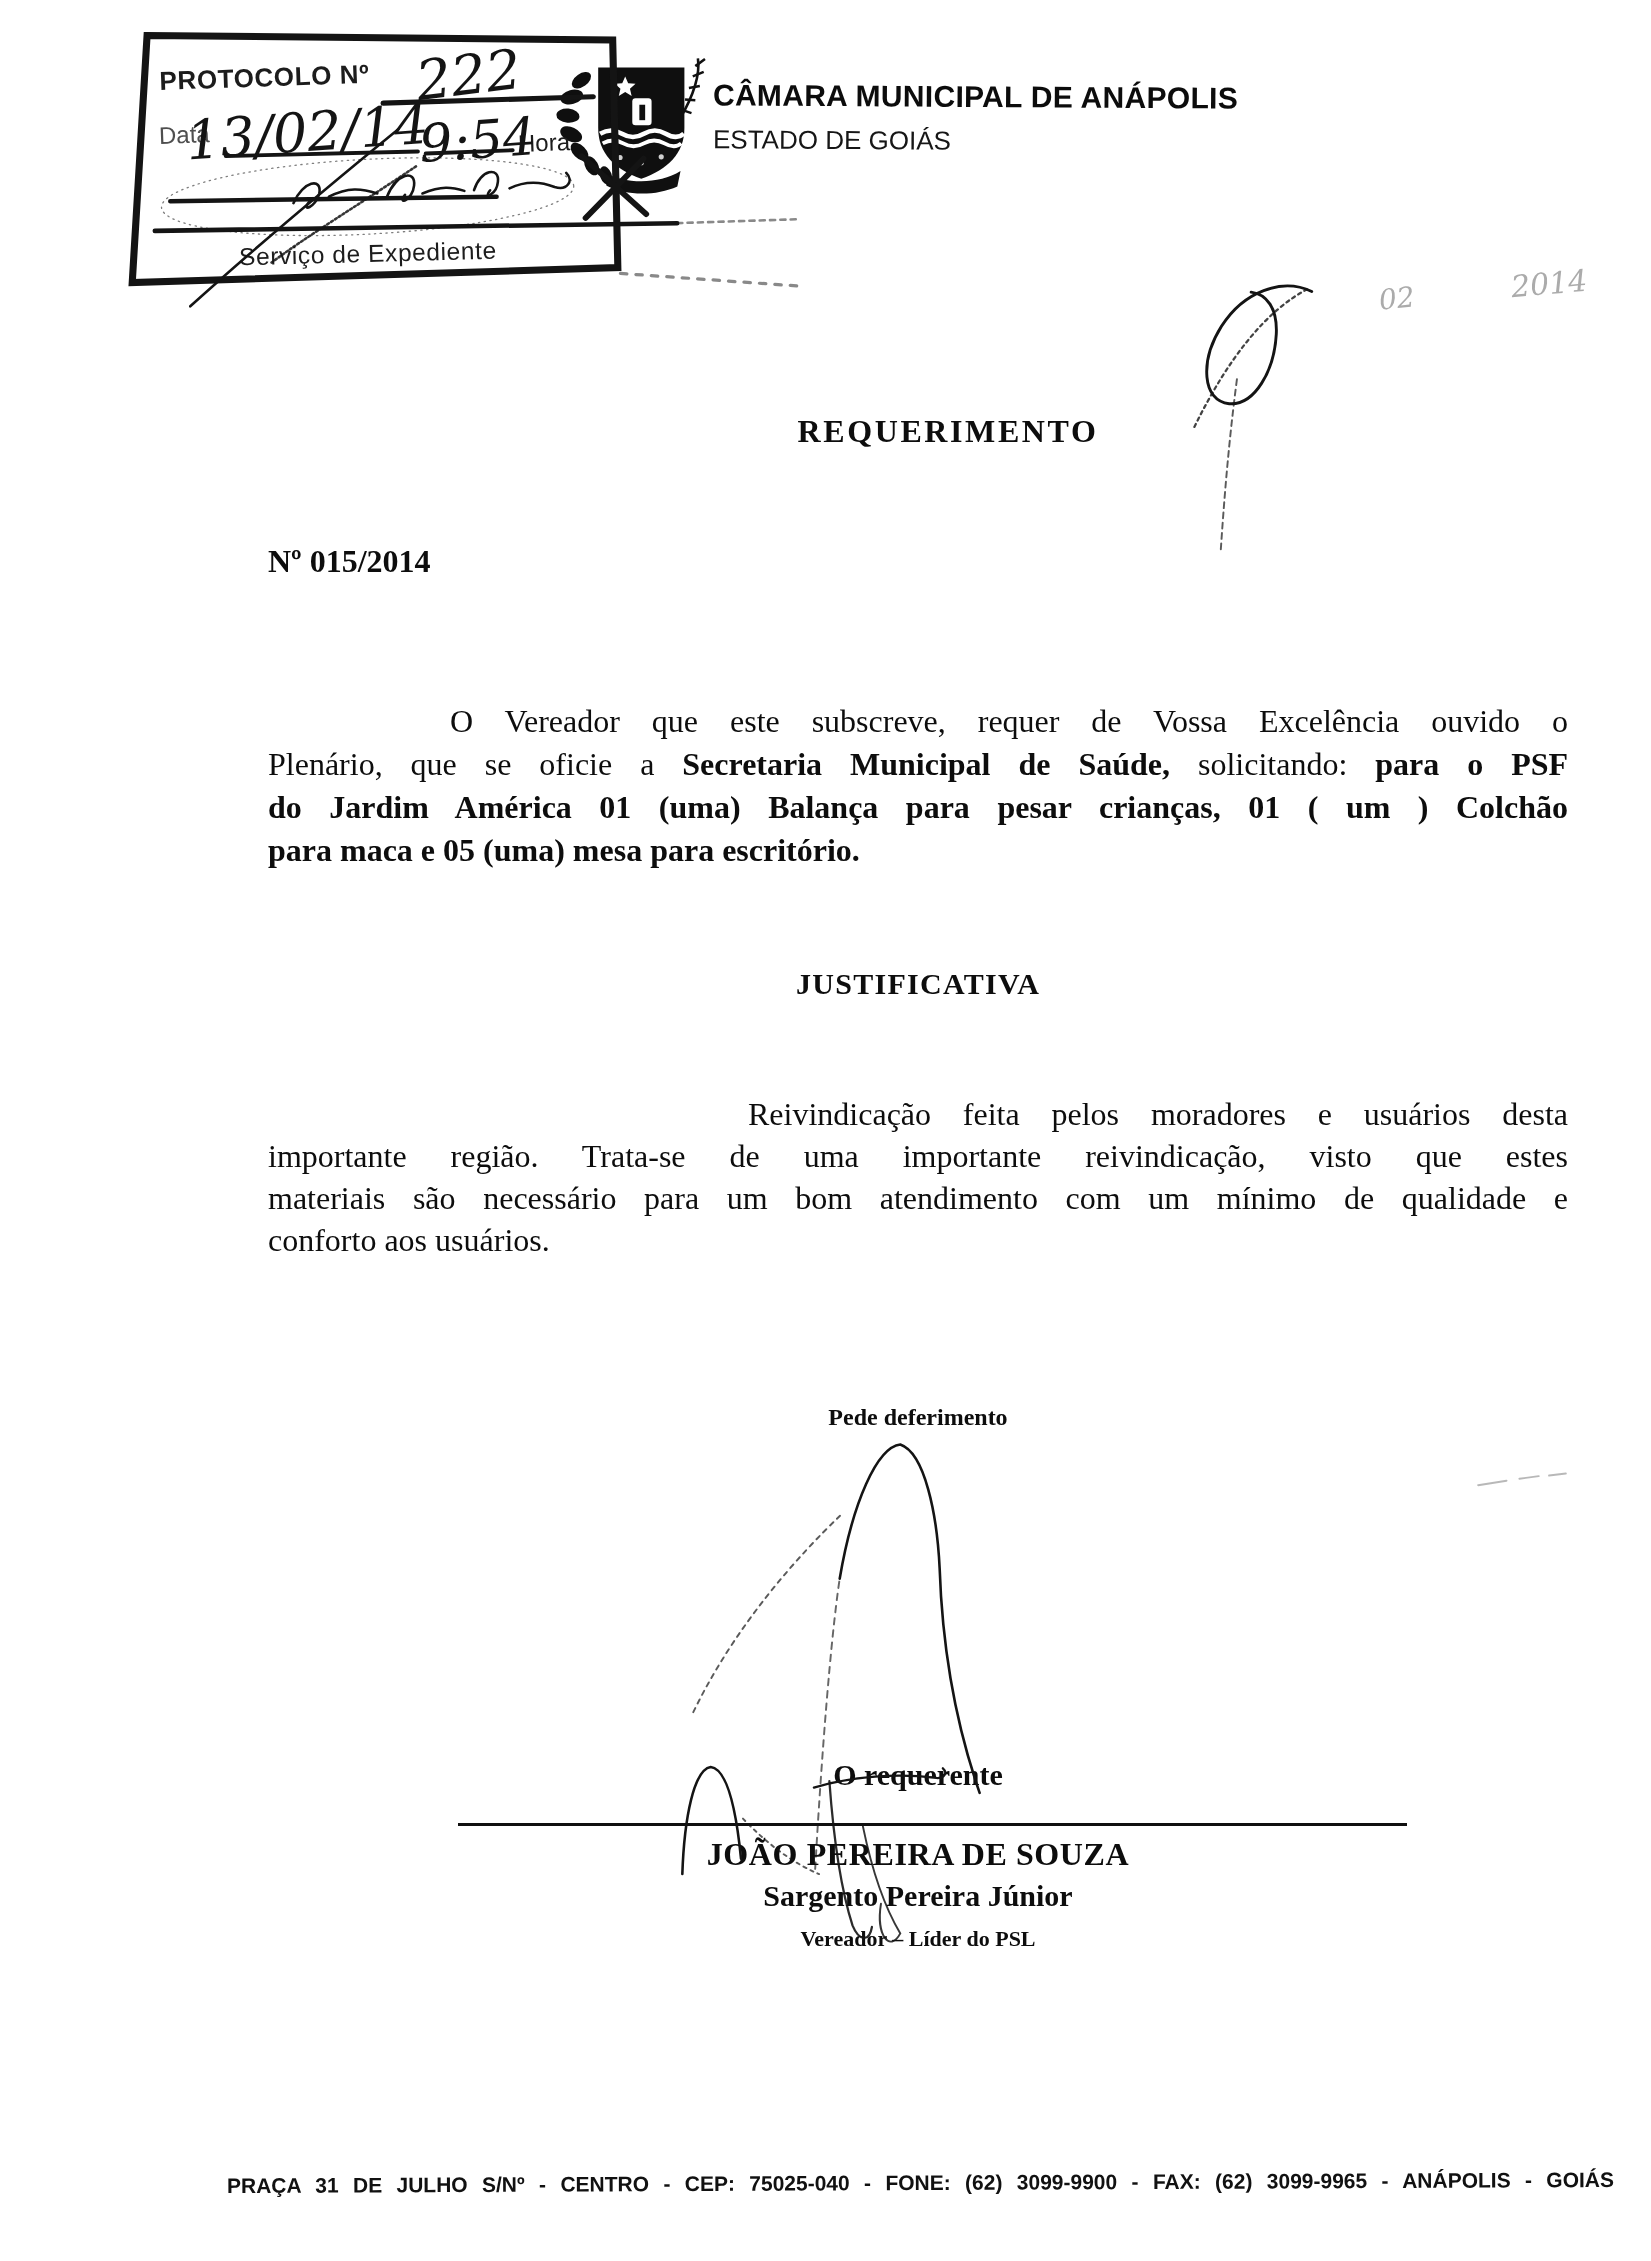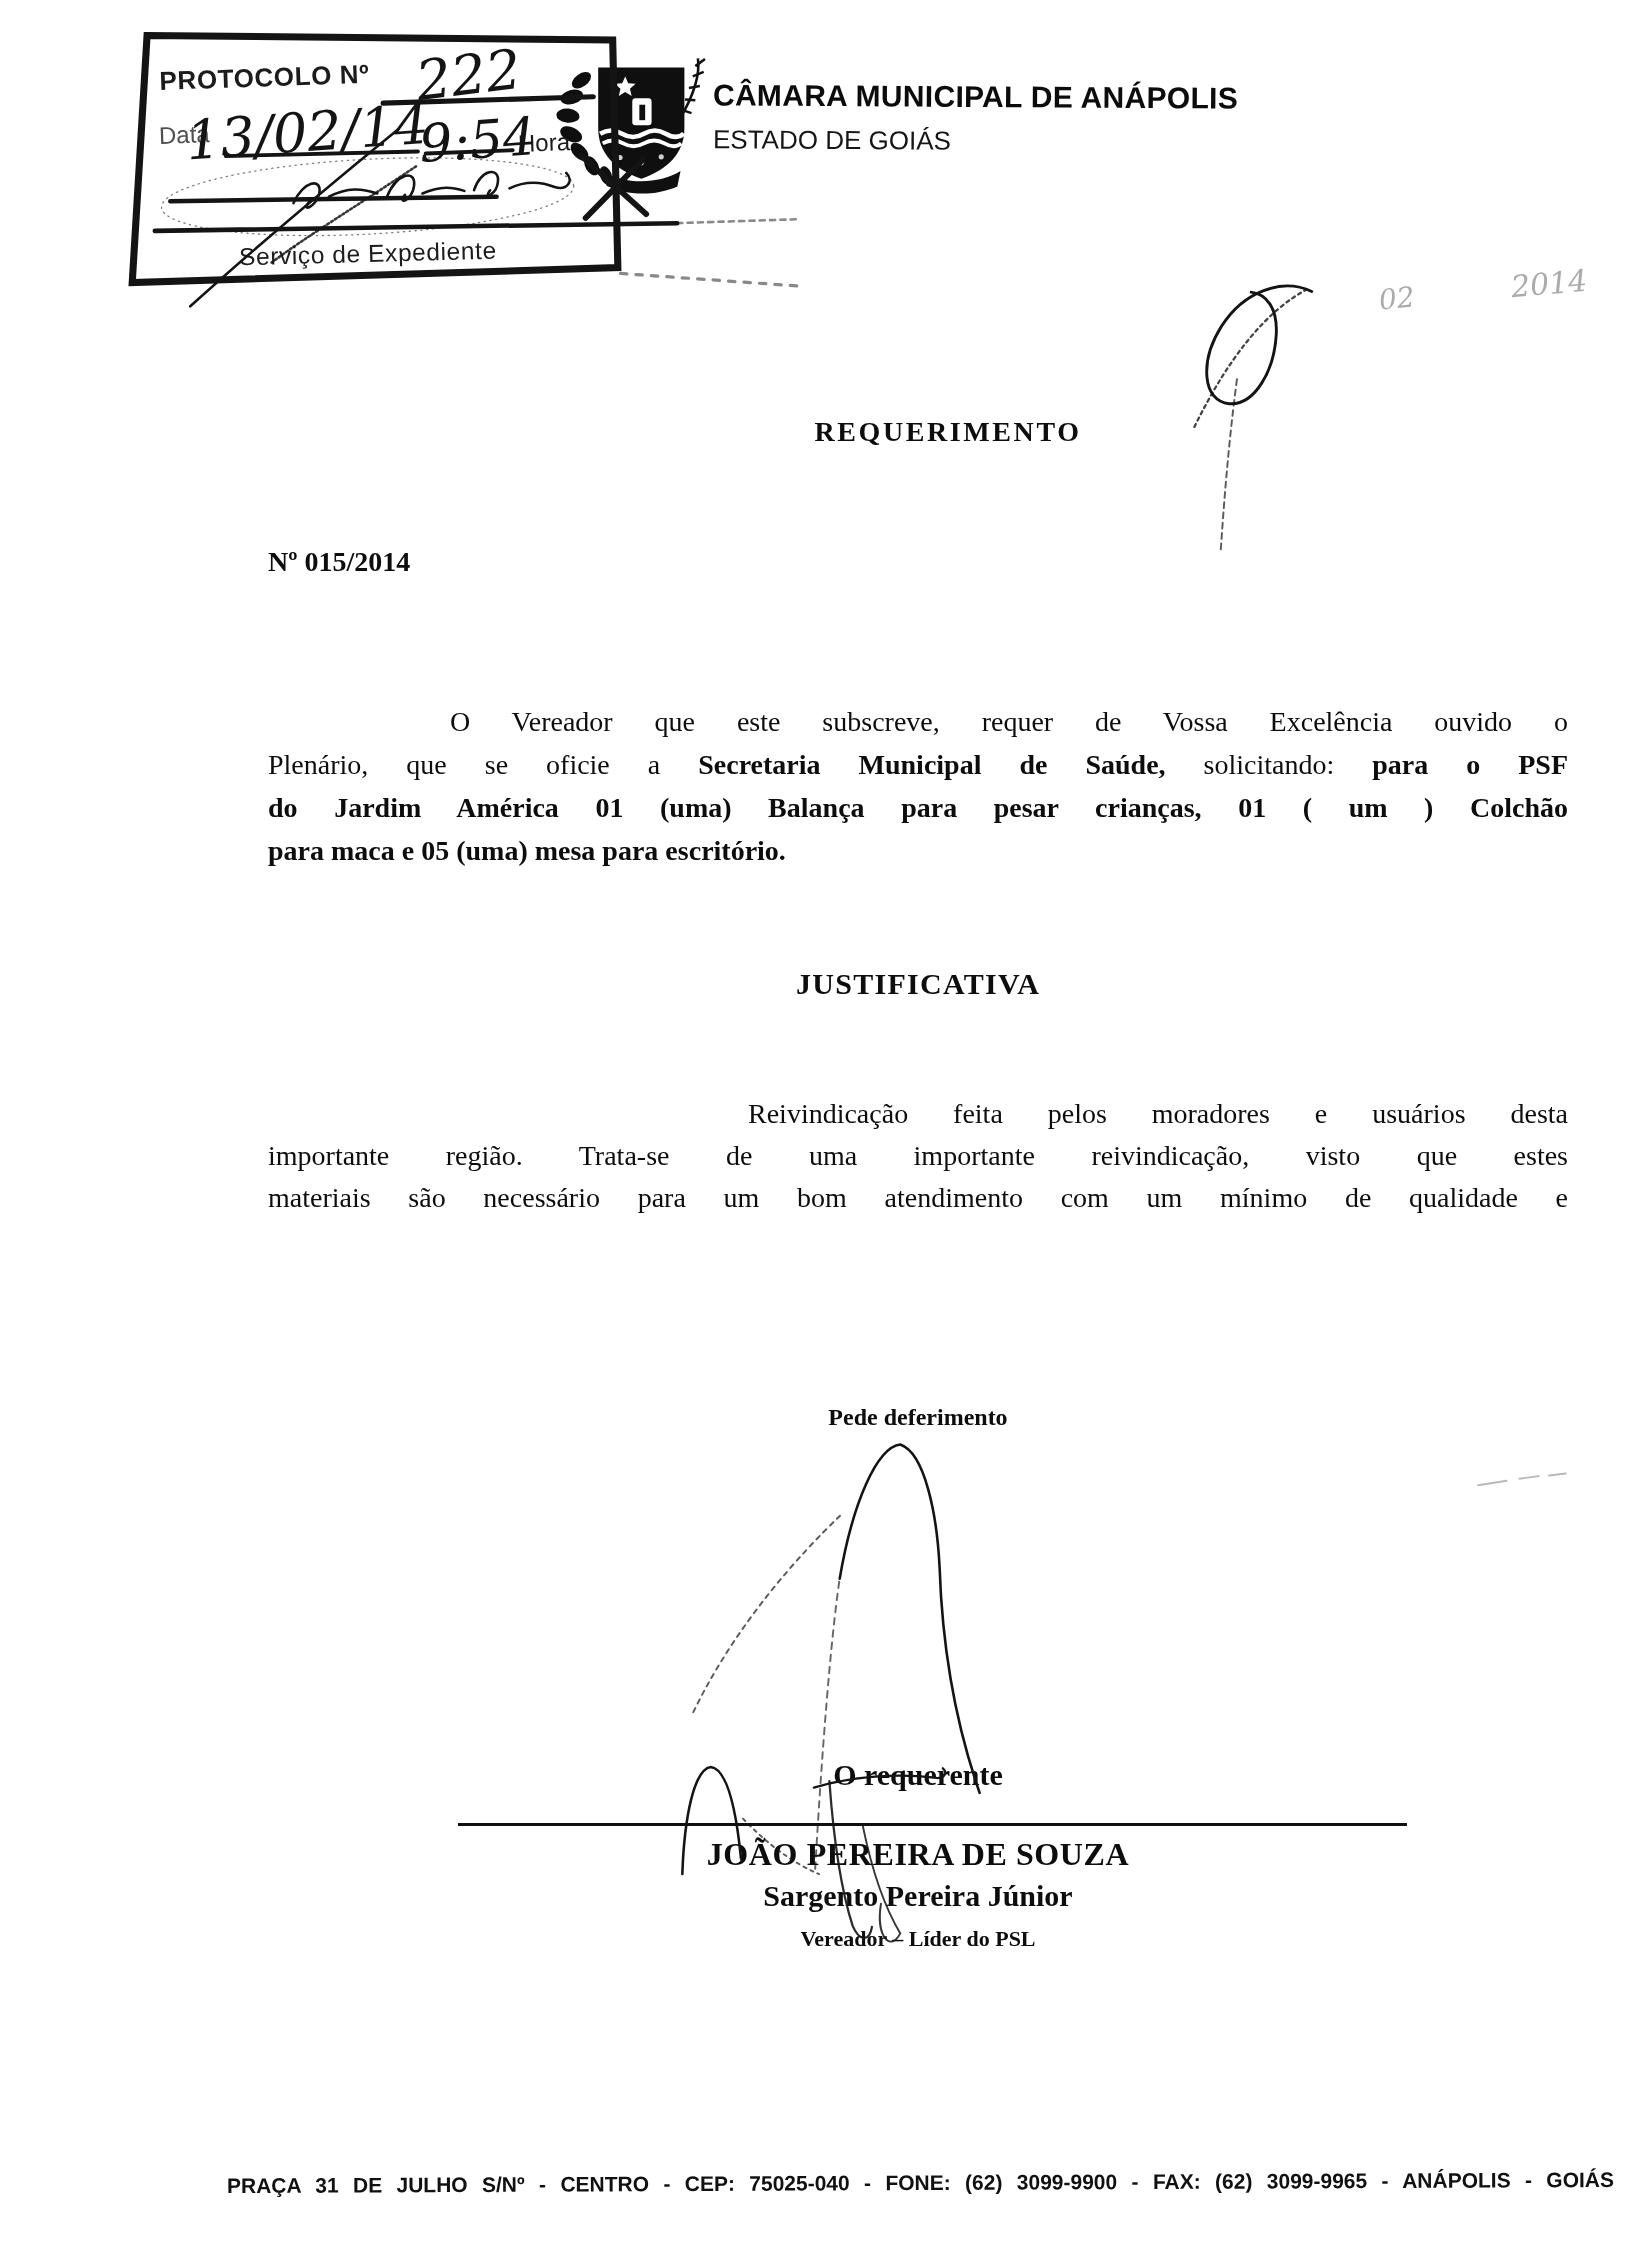--- a/index.html
+++ b/index.html
@@ -23,21 +23,21 @@
   .org-title{left:713px;top:80px;font-family:"Liberation Sans",sans-serif;font-size:30px;font-weight:bold;letter-spacing:0.3px;transform:rotate(.35deg);white-space:nowrap;color:#0c0c0c;}
   .org-sub{left:713px;top:125px;font-family:"Liberation Sans",sans-serif;font-size:26px;color:#161616;transform:rotate(.35deg);white-space:nowrap;}
   
   .annot{font-family:"DejaVu Serif",serif;font-style:italic;color:#8f8f8f;white-space:nowrap;}
   .annot-month{left:1379px;top:282px;font-size:28px;transform:rotate(-6deg);opacity:.75;}
   .annot-year{left:1511px;top:266px;font-size:30px;transform:rotate(-5deg);opacity:.75;}
   
   .col{left:268px;width:1300px;}
   .doc-title{left:298px;width:1300px;top:410px;font-size:32px;font-weight:bold;letter-spacing:2.6px;text-align:center;}
   .doc-number{left:268px;top:540px;font-size:29px;font-weight:bold;}
-  .para{position:absolute;font-size:28px;line-height:43px;color:#0d0d0d;}
+  .para{position:absolute;font-size:32px;line-height:43px;color:#0d0d0d;}
   .p1{top:700px;}
   .p2{top:1093px;line-height:42px;}
   .jline{text-align:justify;text-align-last:justify;}
   .lline{text-align:left;}
   .ind1{padding-left:182px;}
   .ind2{padding-left:480px;}
   .just-head{top:962px;font-size:30px;font-weight:bold;letter-spacing:1.3px;text-align:center;}
   .plea{top:1396px;font-size:24px;font-weight:bold;text-align:center;}
   .place-date{top:1482px;font-size:31px;font-weight:bold;text-align:center;}
   .signer-intro{top:1753px;font-size:30px;font-weight:bold;text-align:center;}
@@ -104,20 +104,21 @@
     <div class="jline"><strong>do Jardim América 01 (uma) Balança para pesar crianças, 01 ( um ) Colchão</strong></div>
     <div class="lline"><strong>para maca e 05 (uma) mesa para escritório.</strong></div>
   </div>
 
   <div class="abs txt para just-head col">JUSTIFICATIVA</div>
 
   <div class="abs txt para p2 col">
     <div class="jline ind2">Reivindicação feita pelos moradores e usuários desta</div>
     <div class="jline">importante região. Trata-se de uma importante reivindicação, visto que estes</div>
     <div class="jline">materiais são necessário para um bom atendimento com um mínimo de qualidade e</div>
+    <div class="lline">conforto aos usuários.</div>
   </div>
 
   <div class="abs txt para plea col">Pede deferimento</div>
   <div class="abs txt para signer-intro col">O requerente</div>
 
   <div class="abs txt sig-line"></div>
   <div class="abs txt para signer-name col">JOÃO PEREIRA DE SOUZA</div>
   <div class="abs txt para signer-alias col">Sargento Pereira Júnior</div>
   <div class="abs txt para signer-role col">Vereador – Líder do PSL</div>
 

